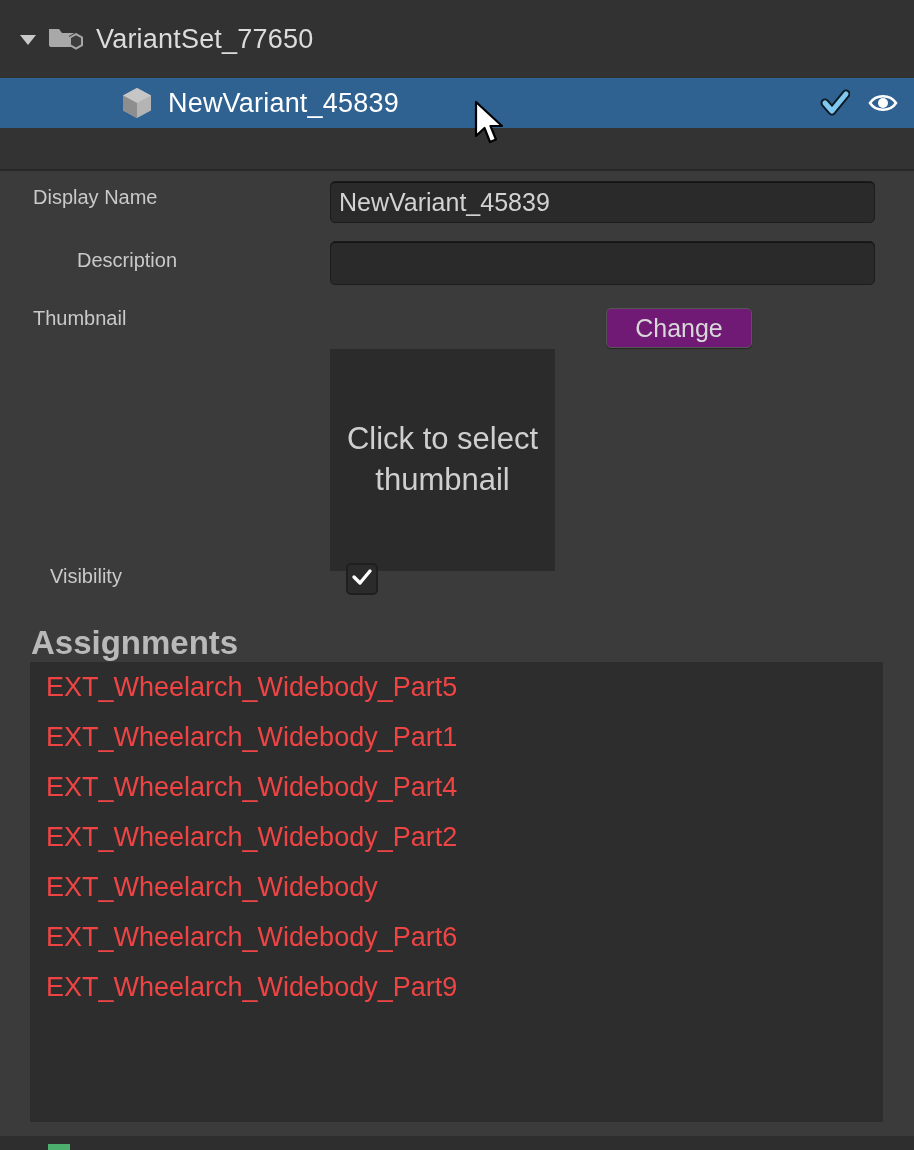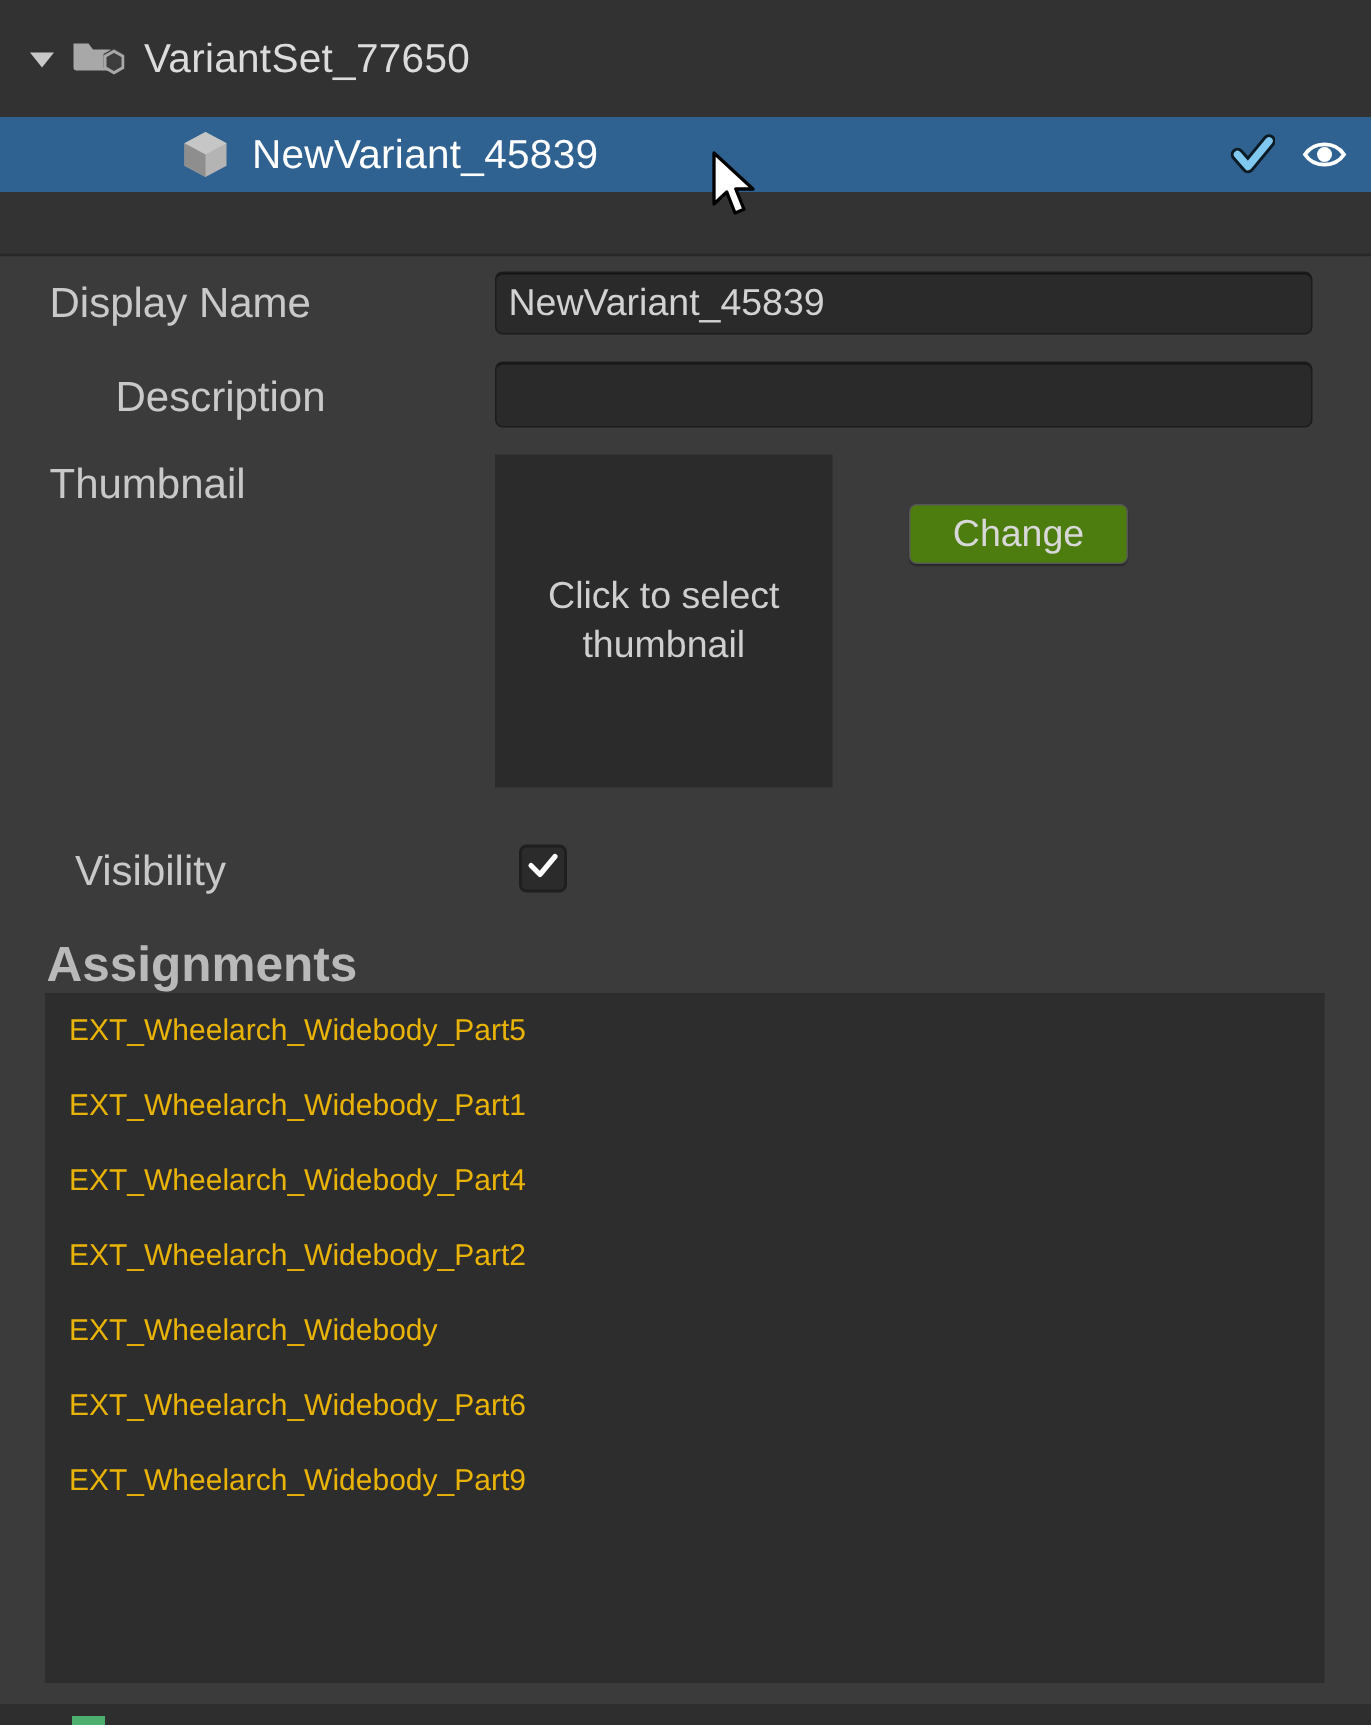--- a/index.html
+++ b/index.html
@@ -110,21 +110,21 @@
   .details {
     position: absolute;
     left: 0; top: 171px;
     width: 914px;
     height: 979px;
     background: #3b3b3b;
     overflow: hidden;
   }
   .field-label {
     position: absolute;
-    font-size: 28px;
+    font-size: 20px;
     color: #c9c9c9;
     white-space: nowrap;
   }
   .text-input {
     position: absolute;
     box-sizing: border-box;
     background: #2a2a2a;
     border: 1px solid #1c1c1c;
     border-radius: 5px;
     box-shadow: inset 0 1px 0 #141414;
@@ -137,38 +137,38 @@
     align-items: center;
   }
   .thumb-box {
     position: absolute;
     box-sizing: border-box;
     background: #2b2b2b;
     display: flex;
     align-items: center;
     justify-content: center;
     text-align: center;
-    font-size: 25px;
+    font-size: 31px;
     color: #cfcfcf;
     line-height: 1.32;
+    margin-top: 46px;
   }
   .btn {
     position: absolute;
     box-sizing: border-box;
-    background: #4d7c0f;
+    background: #701a75;
     border: 1px solid #565656;
     border-radius: 5px;
     color: #d8d8d8;
     font-family: "Liberation Sans", sans-serif;
     font-size: 25px;
     display: flex;
     align-items: center;
     justify-content: center;
     box-shadow: 0 1px 1px rgba(0,0,0,.35);
-    margin-top: 28px;
   }
   .checkbox {
     position: absolute;
     box-sizing: border-box;
     width: 32px; height: 32px;
     background: #2b2b2b;
     border: 2px solid #1f1f1f;
     border-radius: 5px;
     display: flex;
     align-items: center;
@@ -184,22 +184,22 @@
     position: absolute;
     box-sizing: border-box;
     background: #2d2d2d;
     overflow: hidden;
   }
   .list-item {
     height: 50px;
     display: flex;
     align-items: center;
     padding-left: 16px;
-    font-size: 20px;
-    color: #eab308;
+    font-size: 27px;
+    color: #ef4444;
     white-space: nowrap;
   }
 
   
   .bottom-strip {
     position: absolute;
     left: 0; top: 1136px;
     width: 914px; height: 14px;
     background: #2e2e2e;
   }

